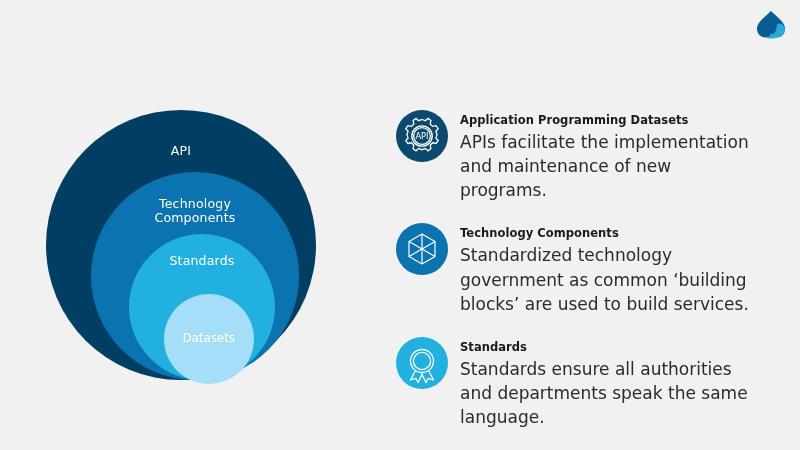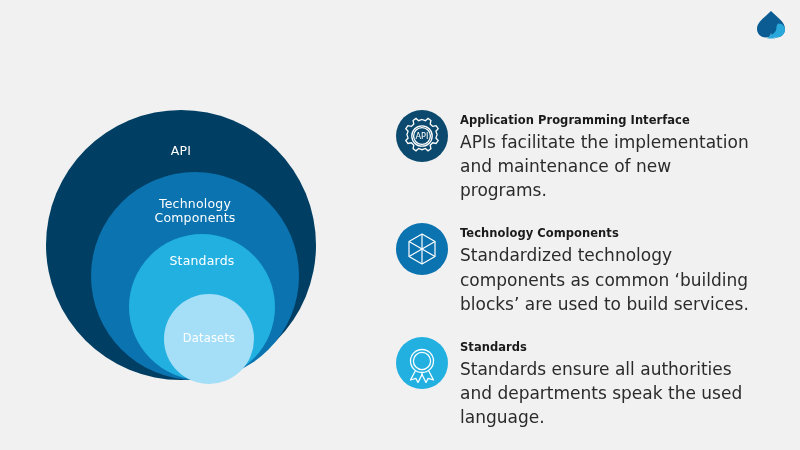--- a/index.html
+++ b/index.html
@@ -178,59 +178,59 @@
       <svg viewBox="0 0 52 52" width="52" height="52">
         <g fill="none" stroke="#ffffff" stroke-width="1.3">
           <path d="M26 9.5 l3.4 1.2 2.6-2.3 2.9 2.1 -0.7 3.5 2.4 2.4 3.5-0.7 2.1 2.9 -2.3 2.6 1.2 3.4 -1.2 3.4 2.3 2.6 -2.1 2.9 -3.5-0.7 -2.4 2.4 0.7 3.5 -2.9 2.1 -2.6-2.3 -3.4 1.2 -3.4-1.2 -2.6 2.3 -2.9-2.1 0.7-3.5 -2.4-2.4 -3.5 0.7 -2.1-2.9 2.3-2.6 -1.2-3.4 1.2-3.4 -2.3-2.6 2.1-2.9 3.5 0.7 2.4-2.4 -0.7-3.5 2.9-2.1 2.6 2.3 Z"></path>
           <circle cx="26" cy="26" r="10.2"></circle>
           <circle cx="26" cy="26" r="8.4"></circle>
         </g>
         <text x="26" y="29.4" text-anchor="middle" fill="#ffffff" font-size="8.2" font-family="DejaVu Sans, sans-serif">API</text>
       </svg>
     </span>
     <div class="legend-text">
-      <p class="legend-title">Application Programming Interface</p>
+      <p class="legend-title">Application Programming Datasets</p>
       <p class="legend-desc">APIs facilitate the implementation and maintenance of new programs.</p>
     </div>
   </div>
 
   <div class="legend-item">
     <span class="legend-icon" style="background:#0a73b0">
       <svg viewBox="0 0 52 52" width="52" height="52">
         <g fill="none" stroke="#ffffff" stroke-width="1.2" stroke-linejoin="round">
           <polygon points="26,11 39,18.5 39,33.5 26,41 13,33.5 13,18.5"></polygon>
           <line x1="26" y1="11" x2="26" y2="26"></line>
           <line x1="13" y1="18.5" x2="26" y2="26"></line>
           <line x1="39" y1="18.5" x2="26" y2="26"></line>
           <line x1="26" y1="26" x2="26" y2="41"></line>
           <line x1="26" y1="26" x2="13" y2="33.5"></line>
           <line x1="26" y1="26" x2="39" y2="33.5"></line>
         </g>
       </svg>
     </span>
     <div class="legend-text">
       <p class="legend-title">Technology Components</p>
-      <p class="legend-desc">Standardized technology components as common ‘building blocks’ are used to build services.</p>
+      <p class="legend-desc">Standardized technology government as common ‘building blocks’ are used to build services.</p>
     </div>
   </div>
 
   <div class="legend-item">
     <span class="legend-icon" style="background:#22b0e0">
       <svg viewBox="0 0 52 52" width="52" height="52">
         <g fill="none" stroke="#ffffff" stroke-width="1.3" stroke-linejoin="round">
           <circle cx="26" cy="24" r="11.5"></circle>
           <circle cx="26" cy="24" r="8.6"></circle>
           <path d="M19.5 33.5 L14.5 43 L19.8 41.3 L22 45.5 L26.5 36.5"></path>
           <path d="M32.5 33.5 L37.5 43 L32.2 41.3 L30 45.5 L25.5 36.5"></path>
         </g>
       </svg>
     </span>
     <div class="legend-text">
       <p class="legend-title">Standards</p>
-      <p class="legend-desc">Standards ensure all authorities and departments speak the used language.</p>
+      <p class="legend-desc">Standards ensure all authorities and departments speak the same language.</p>
     </div>
   </div>
 
   <div class="legend-item">
     <span class="legend-icon" style="background:#a5dff7">
       <svg viewBox="0 0 52 52" width="52" height="52">
         <g fill="none" stroke="#ffffff" stroke-width="1.3">
           <ellipse cx="26" cy="16.5" rx="11" ry="4.3"></ellipse>
           <path d="M15 16.5 v19 c0 2.4 4.9 4.3 11 4.3 s11 -1.9 11 -4.3 v-19"></path>
           <path d="M15 23 c0 2.4 4.9 4.3 11 4.3 s11 -1.9 11 -4.3"></path>

